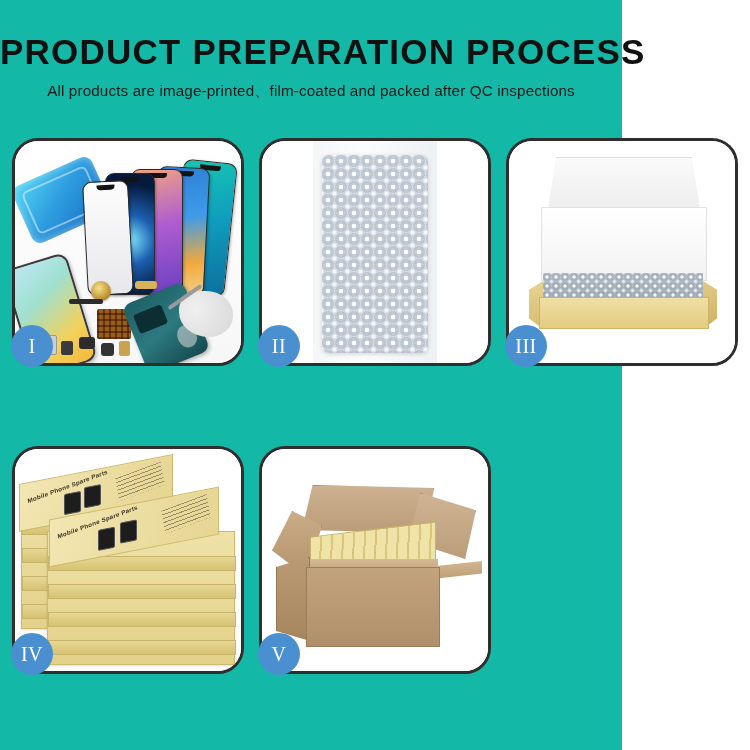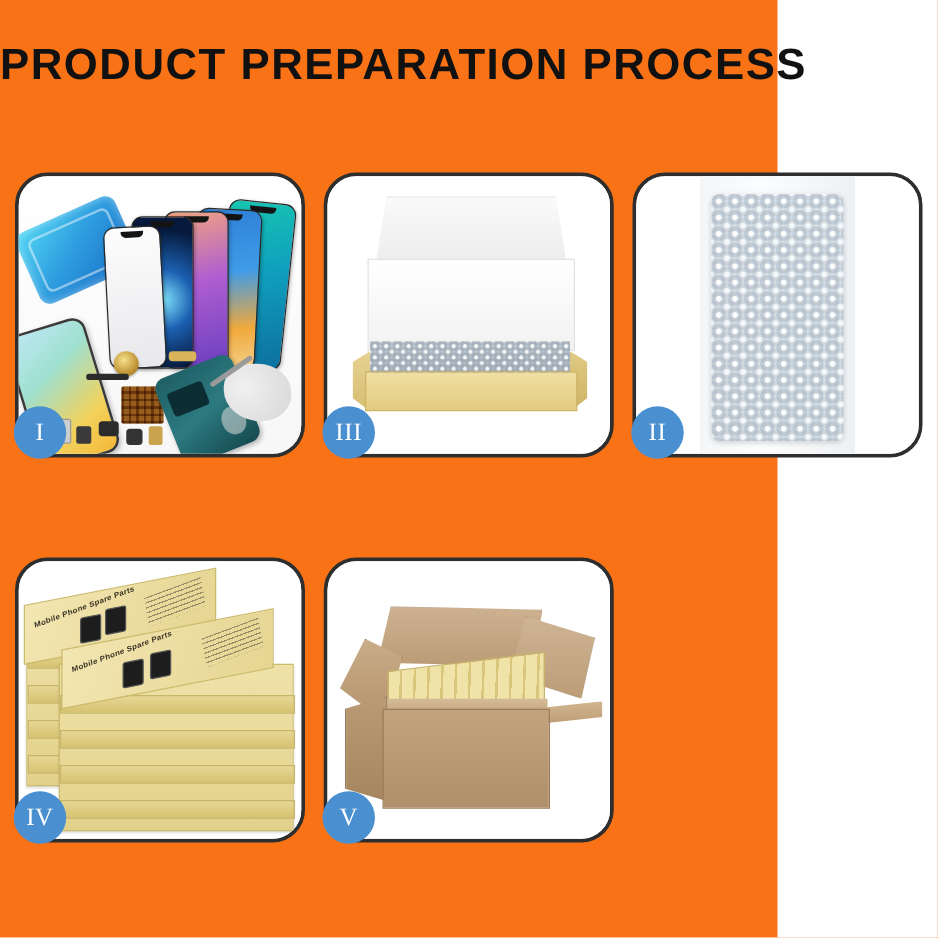--- a/index.html
+++ b/index.html
@@ -2,21 +2,21 @@
 <html><head>
 <meta charset="utf-8">
 <style>
   html, body {
     margin: 0; padding: 0;
     width: 750px; height: 750px;
     background: #ffffff;
     font-family: "Liberation Sans", sans-serif;
     overflow: hidden;
   }
-  .page { position: relative; width: 622px; height: 750px; background:#f97316; }
+  .page { position: relative; width: 622px; height: 750px; background:#14b8a6; }
 
   
   .header { text-align: center; padding-top: 34px; }
   .title {
     font-size: 35px;
     font-weight: 700;
     letter-spacing: 1.2px;
     color: #111;
     line-height: 1;
     white-space: nowrap;
@@ -335,20 +335,21 @@
     background: rgba(140,112,76,.45);
   }
 </style>
 </head>
 <body>
 
 <div class="page">
 
   <div class="header">
     <div class="title">PRODUCT PREPARATION PROCESS</div>
+    <div class="subtitle">All products are image-printed、film-coated and packed after QC inspections</div>
   </div>
 
   <div class="grid">
 
     <div class="panel">
       <div class="panel-inner p1">
         <div class="adhesive"></div>
         <div class="phone-fan">
           <div class="ph ph1">
               <span class="notch"></span>
@@ -377,37 +378,37 @@
         <div class="strip s6"></div>
         <div class="strip s7"></div>
         <div class="strip s8"></div>
         <div class="phone-back"></div>
         <div class="tool"></div>
       </div>
       <div class="badge">I</div>
     </div>
 
     <div class="panel">
+      <div class="panel-inner p2">
+        <div class="wrap-bg"></div>
+        <div class="bubbles"></div>
+      </div>
+      <div class="badge">II</div>
+    </div>
+
+    <div class="panel">
       <div class="panel-inner p3">
         <div class="lid-back"></div>
         <div class="lid-face"></div>
         <div class="box3-inner"></div>
         <div class="box3-left"></div>
         <div class="box3-right"></div>
         <div class="box3-front"></div>
       </div>
       <div class="badge">III</div>
-    </div>
-
-    <div class="panel">
-      <div class="panel-inner p2">
-        <div class="wrap-bg"></div>
-        <div class="bubbles"></div>
-      </div>
-      <div class="badge">II</div>
     </div>
 
     <div class="panel">
       <div class="panel-inner p4">
         <div class="stack">
 
           <div class="kbox" style="left:2px; top:36px; width:104px; height:130px;">
             <div class="kside" style="top:22px;"></div>
             <div class="kside" style="top:50px;"></div>
             <div class="kside" style="top:78px;"></div>

